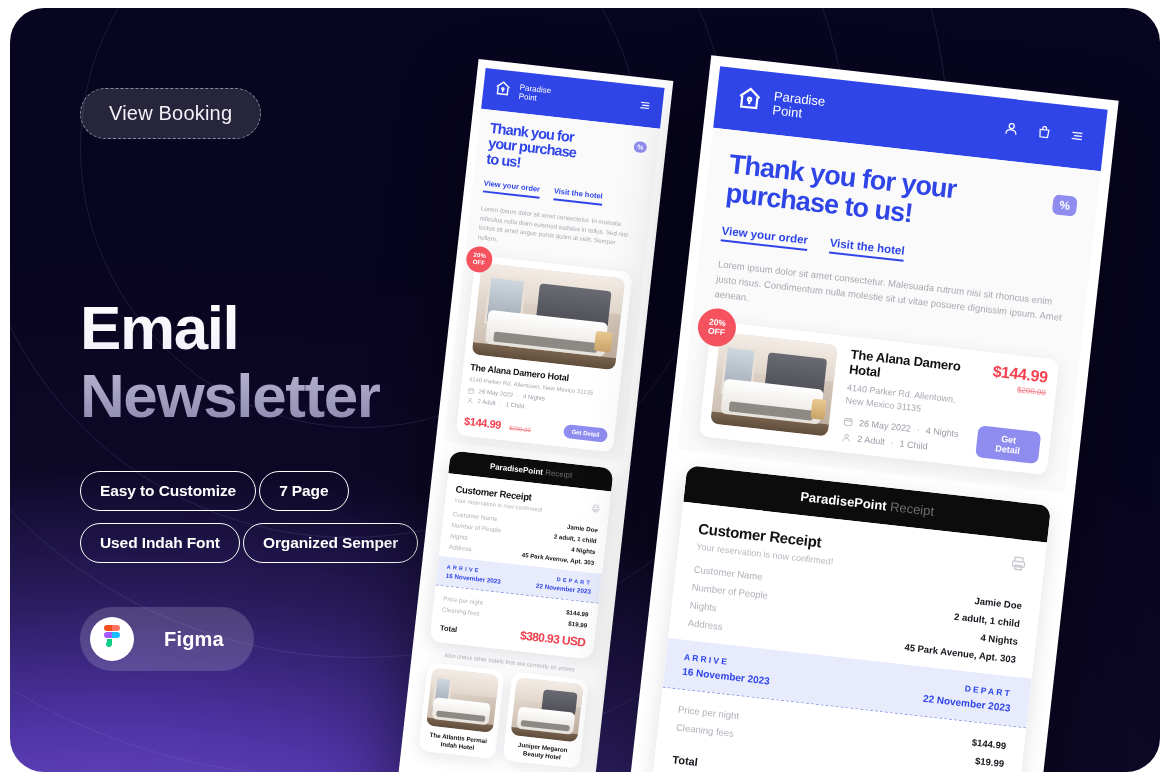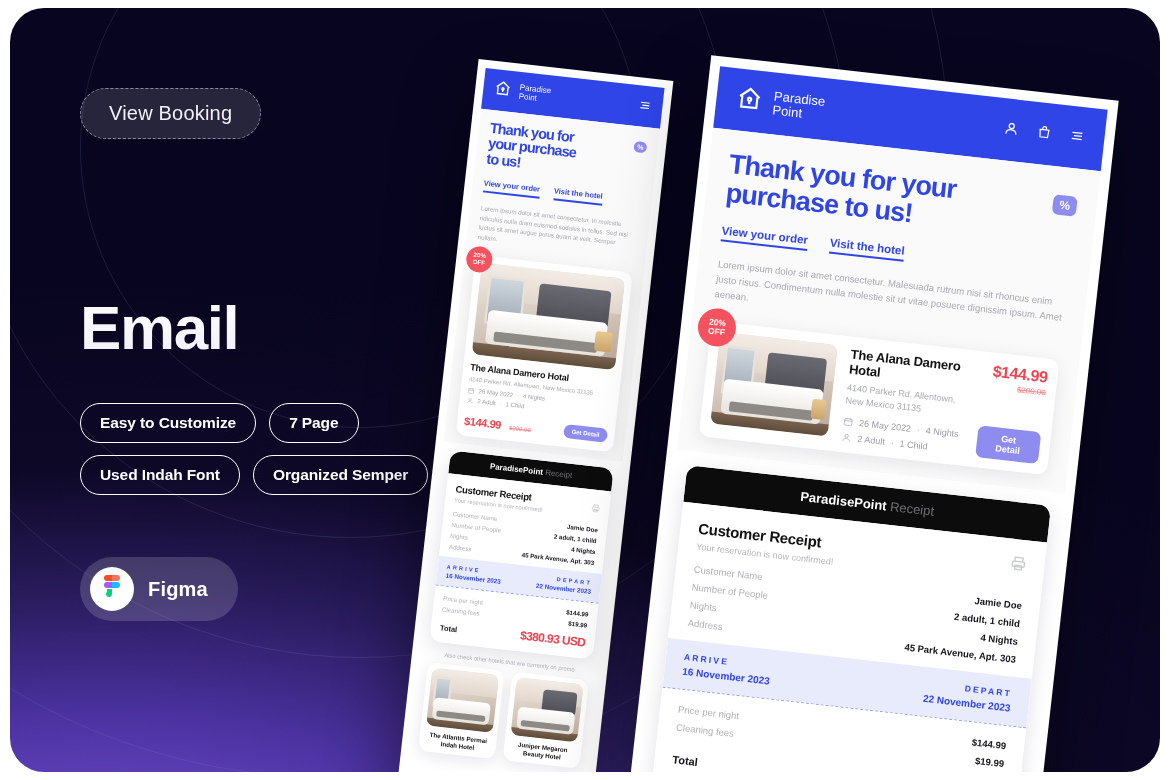--- a/index.html
+++ b/index.html
@@ -60,36 +60,36 @@
     display: block;
     -webkit-background-clip: text;
     background-clip: text;
     color: transparent;
   }
   .headline .ln1 { background-image: linear-gradient(180deg,#ffffff 0%, #f0eff8 100%); }
   .headline .ln2 { background-image: linear-gradient(180deg,#b9b6d2 0%, #8c88ae 100%); margin-top: 6px; }
   .headline .ln3 { background-image: linear-gradient(180deg,#6a6690 0%, #2e2a52 100%); margin-top: 6px; }
 
   .pills { margin-top: 44px; width: 340px; }
-  .pill-row { display: flex; gap: 13px; margin-bottom: 12px; }
+  .pill-row { display: flex; gap: 3px; margin-bottom: 12px; }
   .pill {
     display: inline-flex; align-items: center; justify-content: center;
     border: 1.6px solid #ffffff;
     border-radius: 999px;
     color: #ffffff;
     padding: 10px 19px;
     font-size: 15.5px;
     font-weight: 700;
     letter-spacing: -.1px;
     white-space: nowrap;
   }
 
   .figma-badge {
-    margin-top: 50px;
-    display: inline-flex; align-items: center; gap: 14px;
+    margin-top: 32px;
+    display: inline-flex; align-items: center; gap: 30px;
     padding: 10px 30px 10px 10px;
     border-radius: 999px;
     background: rgba(255,255,255,0.16);
   }
   .figma-logo {
     width: 44px; height: 44px; border-radius: 50%;
     background: #ffffff;
     display: flex; align-items: center; justify-content: center;
   }
   .figma-label { color: #fff; font-size: 20px; font-weight: 600; letter-spacing: .2px; }
@@ -231,20 +231,21 @@
       <div class="arc a3"></div>
       <div class="arc a4"></div>
     </div>
 
     <div id="left">
 
       <div class="badge-hotel">View Booking</div>
 
       <div class="headline">
         <span class="ln ln1">Email</span>
+        <span class="ln ln2">Newsletter</span>
       </div>
 
       <div class="pills">
         <div class="pill-row">
           <span class="pill">Easy to Customize</span>
           <span class="pill">7 Page</span>
         </div>
         <div class="pill-row">
           <span class="pill">Used Indah Font</span>
           <span class="pill">Organized Semper</span>

